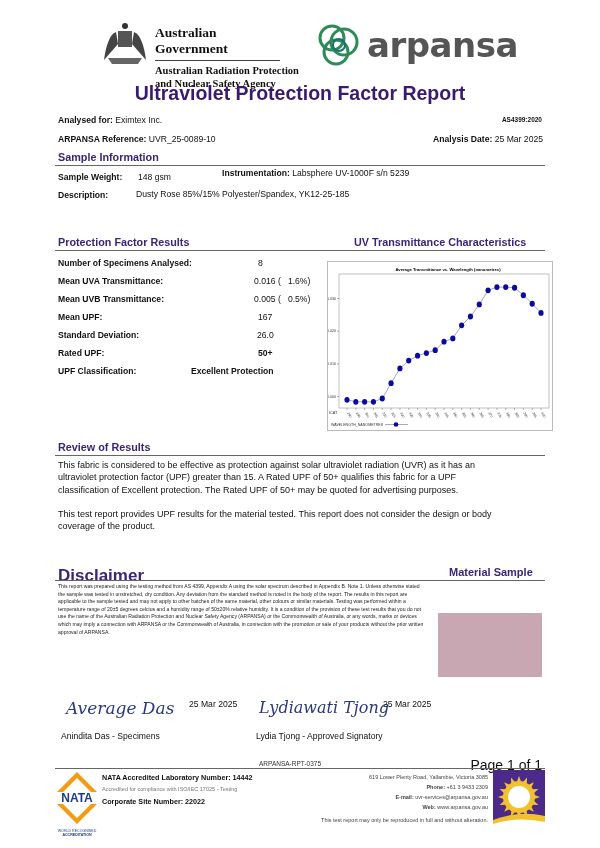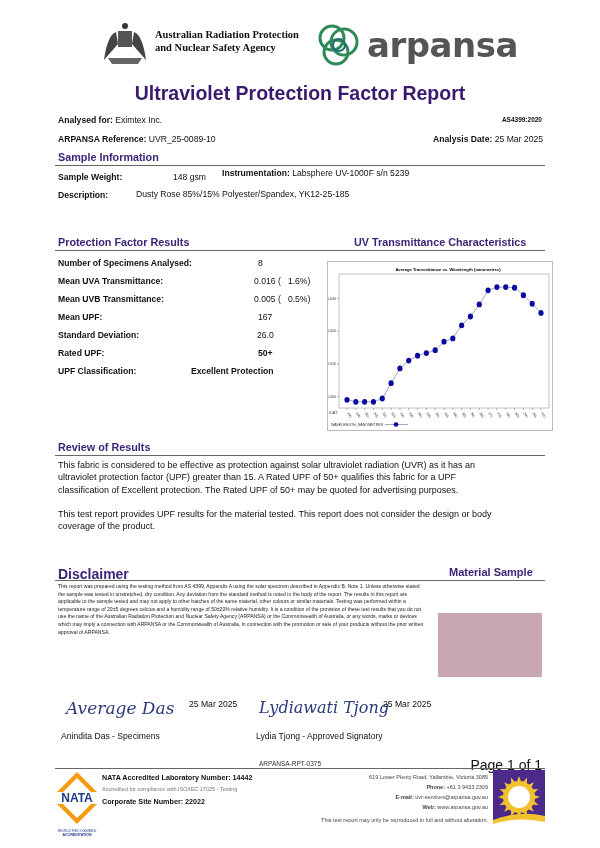--- a/index.html
+++ b/index.html
@@ -31,20 +31,21 @@
 <body>
 
 <svg class="abs gov-crest" viewBox="0 0 54 46">
   <circle cx="27" cy="6" r="3" fill="#333"></circle>
   <rect x="20" y="11" width="14" height="16" fill="#555"></rect>
   <path d="M6 40 C8 25 12 14 18 12 L20 24 Z" fill="#444"></path>
   <path d="M48 40 C46 25 42 14 36 12 L34 24 Z" fill="#444"></path>
   <path d="M10 38 L44 38 L40 44 L14 44 Z" fill="#666"></path>
 </svg>
 <div class="abs gov-text">
+  <div class="gov-title">Australian Government</div>
   <div class="gov-agency">Australian Radiation Protection</div>
   <div class="gov-agency" style="margin-top:0">and Nuclear Safety Agency</div>
 </div>
 
 <svg class="abs arp-logo" viewBox="0 0 50 50">
   <g fill="none" stroke="#2e8b57" stroke-width="3">
     <circle cx="18" cy="18" r="12"></circle>
     <circle cx="30" cy="22" r="13"></circle>
     <circle cx="22" cy="32" r="12"></circle>
   </g>
@@ -68,21 +69,21 @@
 </div>
 <div class="abs row" style="right:57px;top:134px;">
   <span class="lbl">Analysis Date:</span>
   <span>25 Mar 2025</span>
 </div>
 
 <div class="abs sec-head" style="left:58px;top:151px;">Sample Information</div>
 <div class="abs rule" style="left:55px;top:165px;width:490px;"></div>
 
 <div class="abs row lbl" style="left:58px;top:172px;">Sample Weight:</div>
-<div class="abs row" style="left:138px;top:172px;margin-left:35px;">148 gsm</div>
+<div class="abs row" style="left:138px;top:172px;">148 gsm</div>
 <div class="abs row" style="left:222px;top:168px;">
   <span class="lbl">Instrumentation:</span>
   <span>Labsphere UV-1000F s/n 5239</span>
 </div>
 <div class="abs row lbl" style="left:58px;top:190px;">Description:</div>
 <div class="abs row" style="left:136px;top:189px;">Dusty Rose 85%/15% Polyester/Spandex, YK12-25-185</div>
 
 <div class="abs sec-head" style="left:58px;top:236px;">Protection Factor Results</div>
 <div class="abs sec-head" style="left:354px;top:236px;">UV Transmittance Characteristics</div>
 <div class="abs rule" style="left:55px;top:250px;width:490px;"></div>
@@ -213,21 +214,21 @@
       <circle cx="68" cy="162.5" r="2.3" fill="#0a0aa0"></circle>
     </g>
   </svg>
 </div>
 
 <div class="abs sec-head" style="left:58px;top:441px;">Review of Results</div>
 <div class="abs rule" style="left:55px;top:455px;width:490px;"></div>
 <div class="abs para" style="left:58px;top:459px;width:440px;">This fabric is considered to be effective as protection against solar ultraviolet radiation (UVR) as it has an ultraviolet protection factor (UPF) greater than 15. A Rated UPF of 50+ qualifies this fabric for a UPF classification of Excellent protection. The Rated UPF of 50+ may be quoted for advertising purposes.</div>
 <div class="abs para" style="left:58px;top:508px;width:440px;">This test report provides UPF results for the material tested. This report does not consider the design or body coverage of the product.</div>
 
-<div class="abs sec-head" style="left:58px;top:566px;font-size:14px;">Disclaimer</div>
+<div class="abs sec-head" style="left:58px;top:566px;font-size:17px;">Disclaimer</div>
 <div class="abs sec-head" style="left:449px;top:566px;font-size:11px;">Material Sample</div>
 <div class="abs rule" style="left:55px;top:580px;width:490px;"></div>
 <div class="abs disc">This report was prepared using the testing method from AS 4399, Appendix A using the solar spectrum described in Appendix B. Note 1. Unless otherwise stated the sample was tested in unstretched, dry condition. Any deviation from the standard method is noted in the body of the report. The results in this report are applicable to the sample tested and may not apply to other batches of the same material, other colours or similar materials. Testing was performed within a temperature range of 20±5 degrees celcius and a humidity range of 50±20% relative humidity. It is a condition of the provision of these test results that you do not use the name of the Australian Radiation Protection and Nuclear Safety Agency (ARPANSA) or the Commonwealth of Australia, or any words, marks or devices which may imply a connection with ARPANSA or the Commonwealth of Australia, in connection with the promotion or sale of your products without the prior written approval of ARPANSA.</div>
 <div class="abs swatch"></div>
 
 <div class="abs sig" style="left:66px;top:698px;font-size:17px;">Average Das</div>
 <div class="abs row" style="left:189px;top:699px;">25 Mar 2025</div>
 <div class="abs row" style="left:61px;top:731px;">Anindita Das - Specimens</div>
 
 <div class="abs sig" style="left:259px;top:698px;font-size:16px;">Lydiawati Tjong</div>

